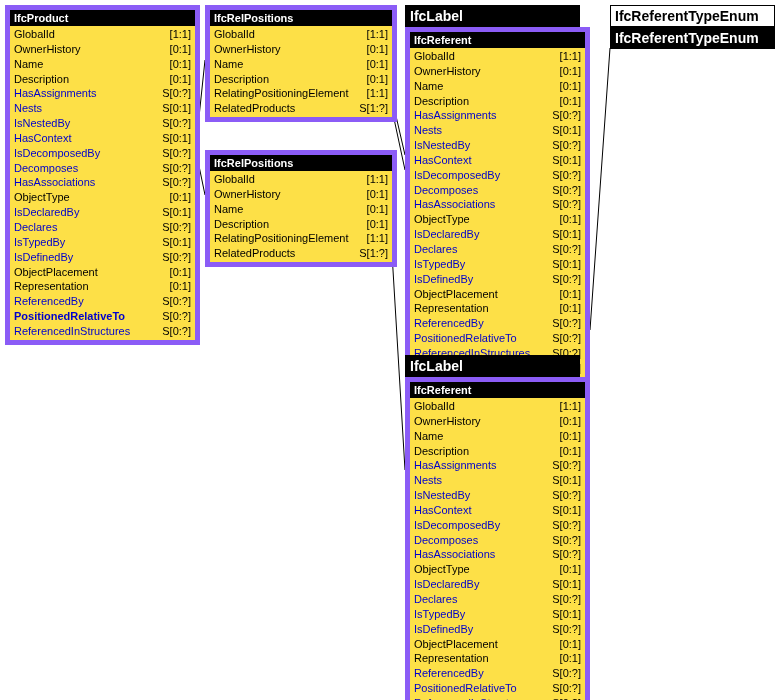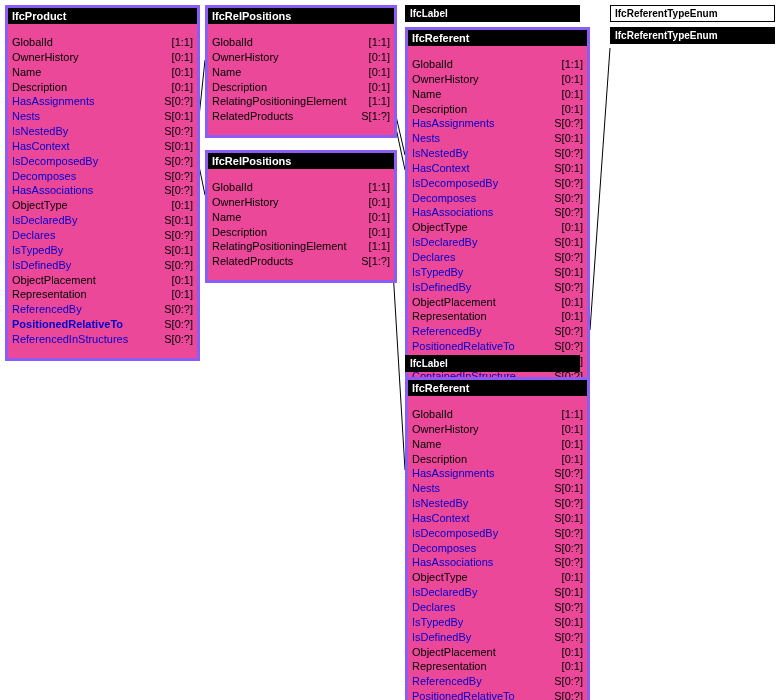--- a/index.html
+++ b/index.html
@@ -13,34 +13,34 @@
       position: relative;
     }
     .diagram-container {
       position: relative;
       width: 784px;
       min-height: 700px;
       background: #ffffff;
     }
     .uml-box {
       position: absolute;
-      border: 3px solid #8b5cf6;
-      background: #ec4899;
+      border: 5px solid #8b5cf6;
+      background: #fde047;
       min-width: 180px;
     }
     .uml-box .header {
       background: #000000;
       color: #ffffff;
       font-weight: bold;
       padding: 2px 4px;
       font-size: 11px;
       white-space: nowrap;
     }
     .uml-box .body {
-      padding: 11px 4px;
+      padding: 1px 4px;
     }
     .uml-row {
       display: flex;
       justify-content: space-between;
       gap: 4px;
       white-space: nowrap;
       line-height: 1.35;
     }
     .uml-row .prop-name {
       color: #000000;
@@ -67,21 +67,21 @@
       width: 784px;
       height: 700px;
       pointer-events: none;
     }
     .label-only-box {
       position: absolute;
       border: 1px solid #000;
       background: #000;
       color: #fff;
       font-weight: bold;
-      font-size: 10px;
+      font-size: 14px;
       padding: 2px 4px;
     }
   </style>
 </head>
 <body>
 
 <div class="diagram-container">
 
   <svg class="connectors">
 

